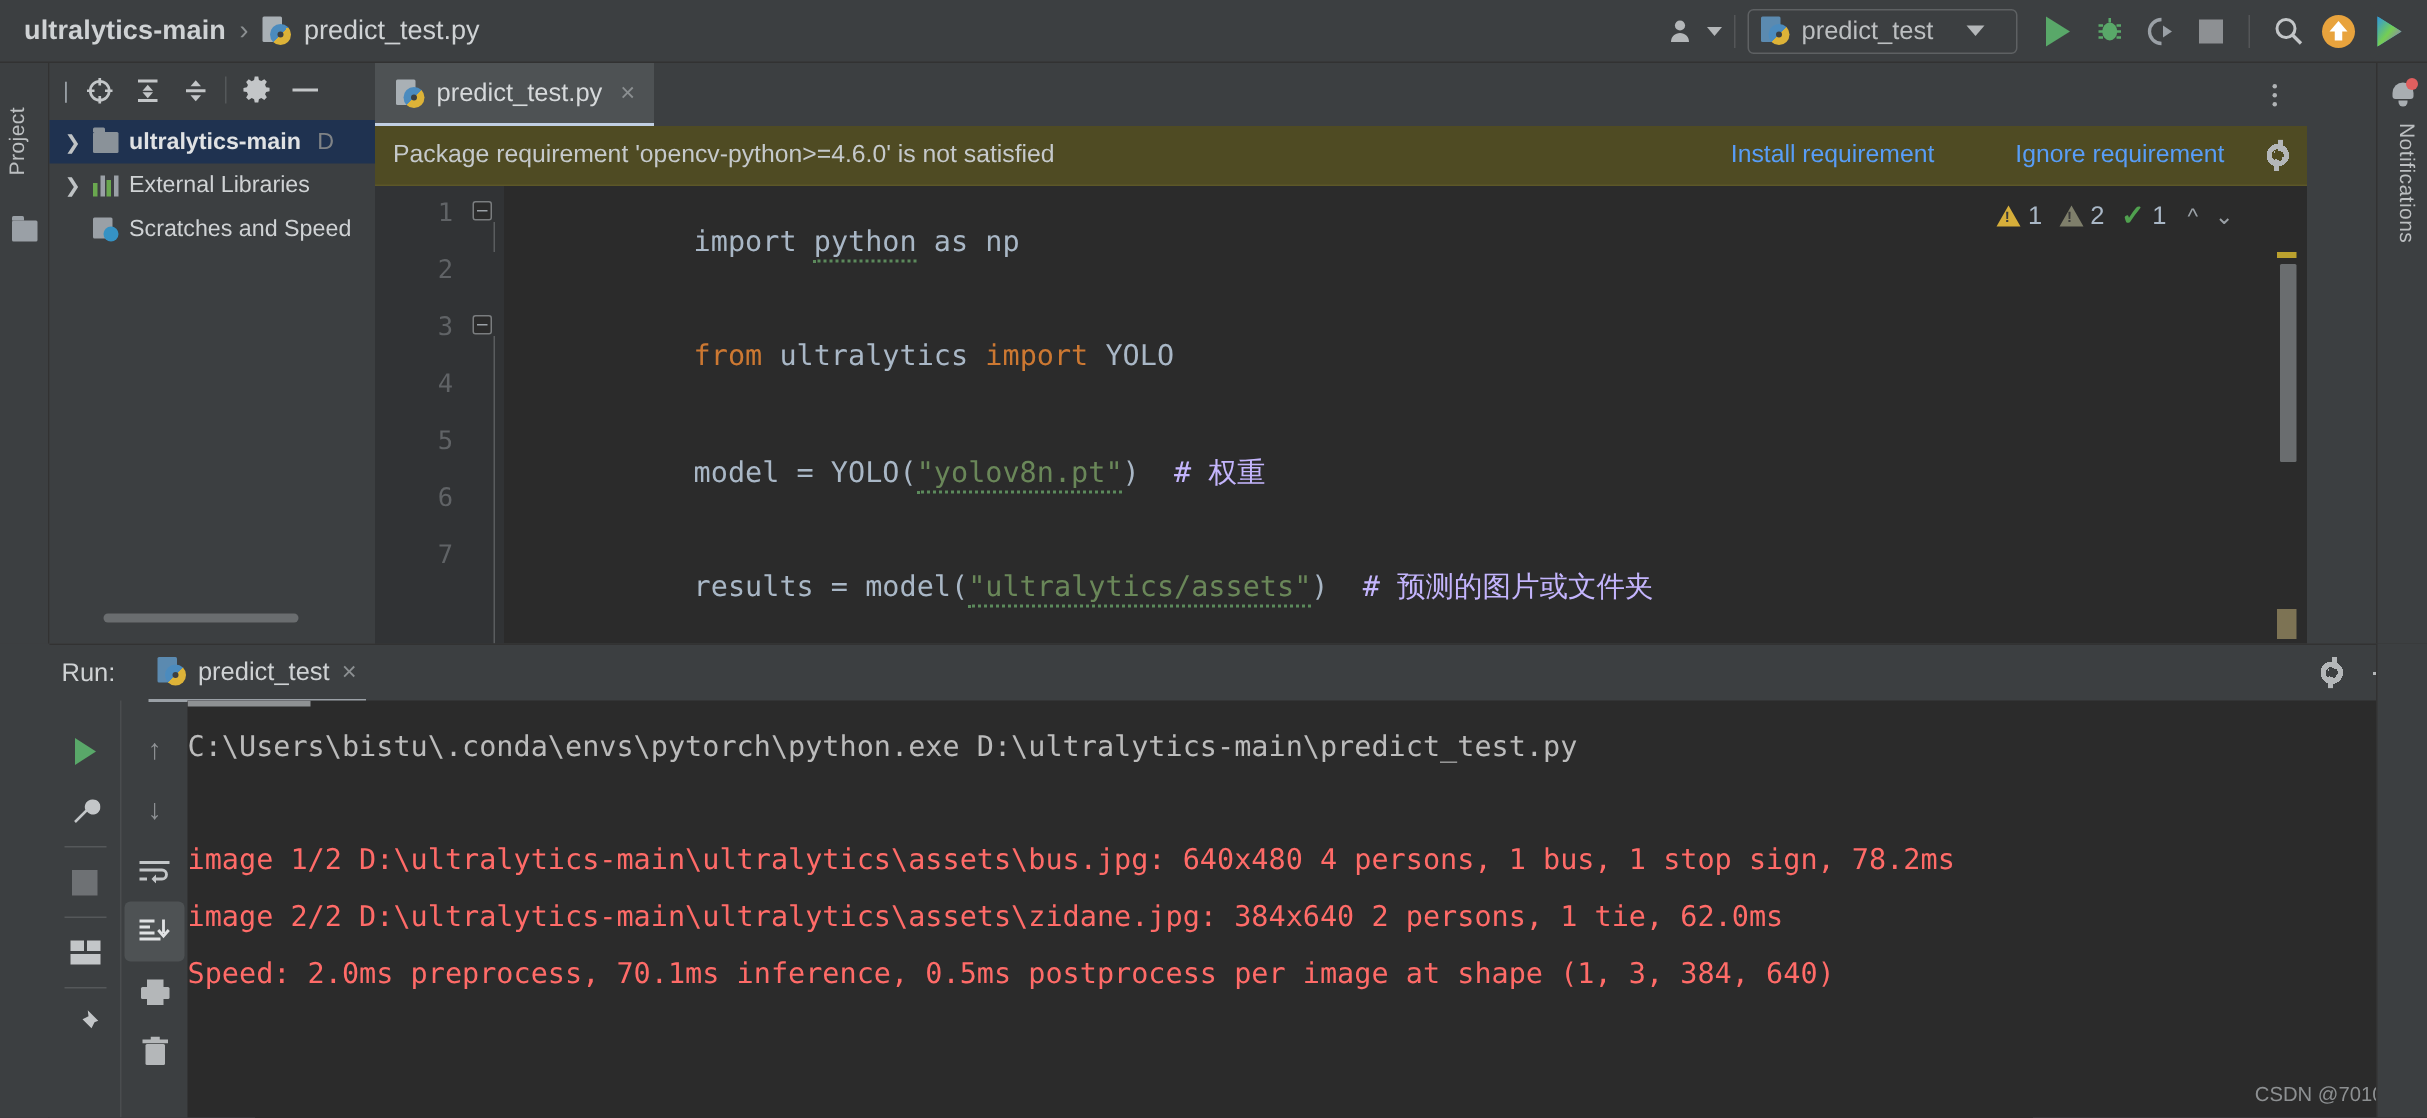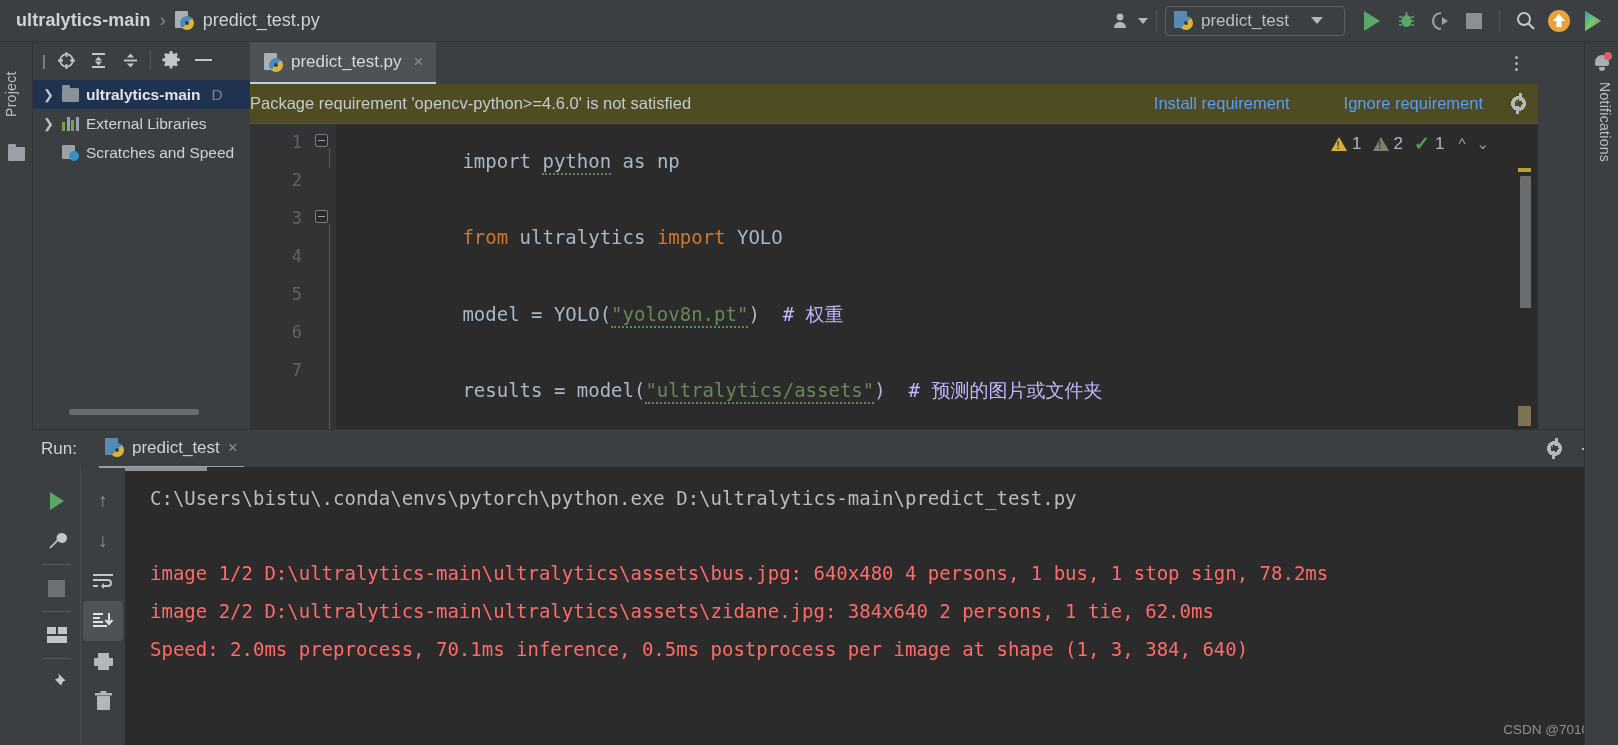--- a/index.html
+++ b/index.html
@@ -102,21 +102,21 @@
     background: #4e5254; border-bottom: 2px solid #c1cfe3; cursor: pointer;
   }
   .tab-label { color: #d6d9db; font-size: 17px; }
   .tab-close { color: #8b8f91; font-size: 17px; margin-left: 4px; cursor: pointer; }
   .tab-more { position:absolute; right: 8px; top:0; height:42px; width:28px; display:flex;align-items:center;justify-content:center; cursor:pointer;}
   .dots-v { display:flex; flex-direction:column; gap:3px; }
   .dots-v i { width:3px;height:3px;border-radius:50%;background:#b0b3b5; display:block;}
 
   .notif-bar {
     height: 40px; background: #4f4b23; display: flex; align-items: center;
-    border-bottom: 1px solid #5c5728;
+    padding-left: 12px; border-bottom: 1px solid #5c5728;
   }
   .notif-text { color: #c5c9cb; font-size: 16.5px; }
   .notif-actions { margin-left: auto; display: flex; align-items: center; gap: 26px; padding-right: 10px; }
   .notif-link { color: #589df6; font-size: 16.5px; cursor: pointer; margin-left: 28px; }
 
   .code-area { position: relative; height: 305px; background: #2b2b2b; display: flex; }
   .gutter { width: 86px; background: #313335; position: relative; flex: 0 0 auto; }
   .gutter .ln {
     position: absolute; right: 34px; color: #606366; font-size: 17px;
     font-family: "DejaVu Sans Mono", monospace;
@@ -200,21 +200,21 @@
   .ri { width: 40px; height: 40px; display:flex; align-items:center; justify-content:center; cursor:pointer; }
   .ri.active { background:#4e5254; border-radius:4px; }
   .ri-sep { width: 28px; height:1px; background:#55585a; margin: 3px 0; }
   .stop-sq { width:17px;height:17px;background:#6e7174; }
   .arrow-up, .arrow-dn { color:#8f9295; font-size:19px; }
 
   .console {
     position:absolute; left:125px; top:38px; right:0; bottom:0; background:#2b2b2b;
     font-family:"DejaVu Sans Mono", monospace; font-size: 19px; overflow:hidden;
   }
-  .console .cline { position:absolute; left:25px; white-space:pre; }
+  .console .cline { position:absolute; left:0; white-space:pre; }
   .c-white { color:#bbbbbb; }
   .c-red { color:#ff6b68; }
   .console-top-scroll { position:absolute; left:0; top:0; width:82px; height:4px; background:#8e9193; }
   .console-right-scroll { position:absolute; right:2px; top:105px; width:11px; height:22px; background:#6a6d6f; border-radius:1px;}
   .watermark { position:absolute; right: 14px; bottom: 8px; color:#8d9092; font-size:13.5px; font-family:"Liberation Sans", sans-serif;}
   .run-rightstrip { position:absolute; right:0; top:429px; width:34px; height:316px; background:#3c3f41; border-left:1px solid #323232;}
   .topstrip-gray { position:absolute; left:33px; top:429px; width:217px; height:11px; background:#4e5254;}
 </style>
 </head>
 <body>

